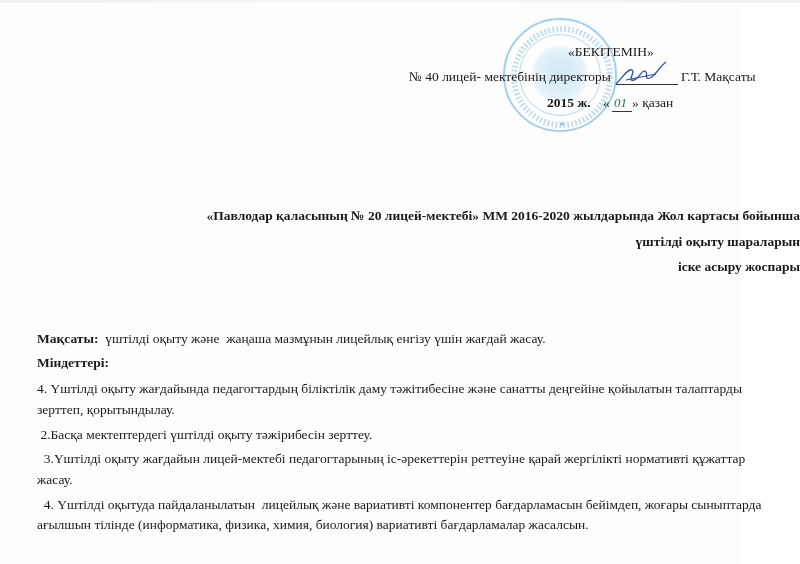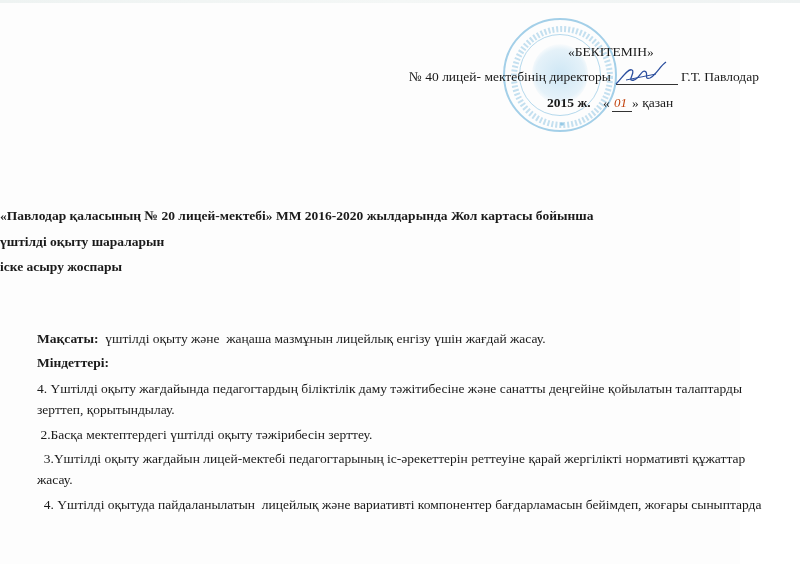--- a/index.html
+++ b/index.html
@@ -32,27 +32,27 @@
   }
   .stamp svg { position: absolute; left: 0; top: 0; }
 
   .approval { position: absolute; font-size: 13.5px; white-space: nowrap; }
   .ap-1 { left: 568px; top: 44px; }
   .ap-2 { left: 409px; top: 69px; }
   .ap-sign-line { position: absolute; left: 616px; top: 84px; width: 62px; border-bottom: 1px solid #333; }
   .ap-name { left: 681px; top: 69px; }
   .ap-3 { left: 547px; top: 95px; font-weight: bold; }
   .ap-day-line { position: absolute; left: 612px; top: 111px; width: 20px; border-bottom: 1px solid #333; }
-  .ap-day { position: absolute; left: 614px; top: 95px; font-size: 13px; color: #c2410c; font-style: italic; }
+  .ap-day { position: absolute; left: 614px; top: 95px; font-size: 13px; color: #0f766e; font-style: italic; }
   .ap-4 { left: 632px; top: 95px; }
   .ap-q1 { left: 603px; top: 95px; }
 
   .signature { position: absolute; left: 612px; top: 60px; }
 
-  .title { position: absolute; left: 0; width: 800px; text-align: left; font-weight: bold; font-size: 13.5px; }
+  .title { position: absolute; left: 0; width: 800px; text-align: right; font-weight: bold; font-size: 13.5px; }
   .t1 { top: 208px; }
   .t2 { top: 234px; }
   .t3 { top: 259px; }
 
   .body-line { position: absolute; left: 37px; font-size: 13.5px; white-space: nowrap; }
   .bold { font-weight: bold; }
 </style>
 </head>
 <body>
 
@@ -68,21 +68,21 @@
     </svg>
   </div>
 
   <div class="approval ap-1">«БЕКІТЕМІН»</div>
   <div class="approval ap-2">№ 40 лицей- мектебінің директоры</div>
   <div class="ap-sign-line"></div>
   <svg class="signature" width="60" height="28" viewBox="0 0 60 28">
     <path d="M4 24 C 10 18, 16 8, 20 10 C 24 12, 14 22, 22 20 C 28 18, 30 8, 34 12 C 36 14, 32 20, 38 18 C 44 15, 48 6, 54 2" fill="none" stroke="#2c4f9e" stroke-width="1.3"></path>
     <path d="M14 20 L 44 14" fill="none" stroke="#2c4f9e" stroke-width="1"></path>
   </svg>
-  <div class="approval ap-name">Г.Т. Павлодар</div>
+  <div class="approval ap-name">Г.Т. Мақсаты</div>
   <div class="approval ap-3">2015 ж.</div>
   <div class="approval ap-q1">«</div>
   <div class="ap-day">01</div>
   <div class="ap-day-line"></div>
   <div class="approval ap-4">» қазан</div>
 
   <div class="title t1">«Павлодар қаласының № 20 лицей-мектебі» ММ 2016-2020 жылдарында Жол картасы  бойынша</div>
   <div class="title t2">үштілді оқыту шараларын</div>
   <div class="title t3">іске асыру  жоспары</div>
 
@@ -94,13 +94,14 @@
 
   <div class="body-line" style="top:381px;">4. Үштілді оқыту жағдайында педагогтардың біліктілік даму тәжітибесіне және  санатты деңгейіне қойылатын талаптарды</div>
   <div class="body-line" style="top:402px;">зерттеп, қорытындылау.</div>
 
   <div class="body-line" style="top:427px; white-space:pre;"> 2.Басқа мектептердегі үштілді оқыту тәжірибесін зерттеу.</div>
 
   <div class="body-line" style="top:451px; white-space:pre;">  3.Үштілді оқыту жағдайын лицей-мектебі педагогтарының іс-әрекеттерін реттеуіне қарай жергілікті нормативті құжаттар</div>
   <div class="body-line" style="top:472px;">жасау.</div>
 
   <div class="body-line" style="top:497px; white-space:pre;">  4. Үштілді оқытуда пайдаланылатын  лицейлық және вариативті компонентер бағдарламасын бейімдеп, жоғары сыныптарда</div>
+  <div class="body-line" style="top:517px;">ағылшын тілінде (информатика, физика, химия, биология) вариативті бағдарламалар жасалсын.</div>
 </div>
 
 </body></html>

